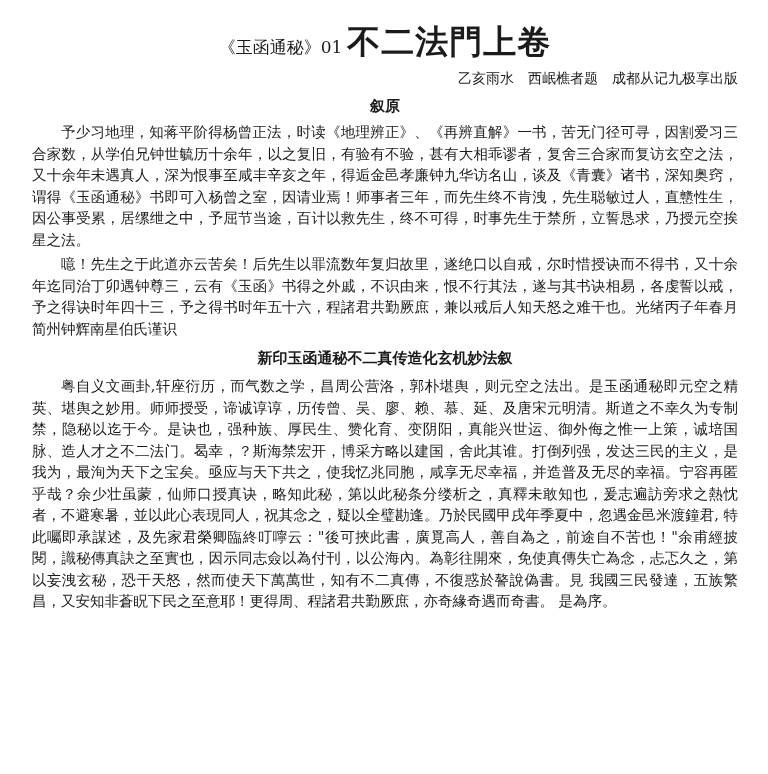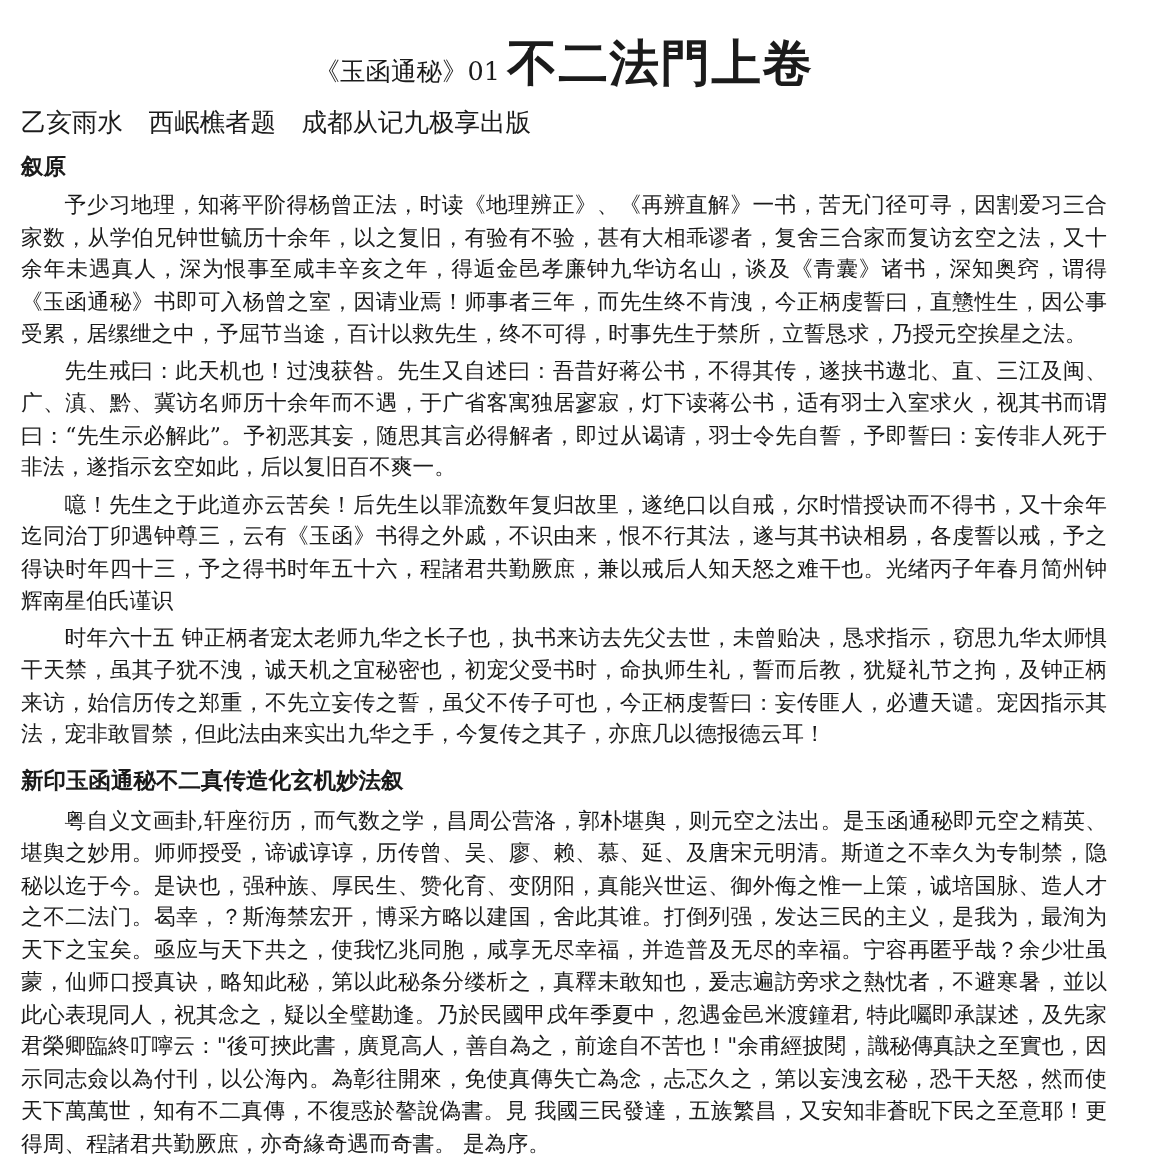--- a/index.html
+++ b/index.html
@@ -7,21 +7,21 @@
     padding: 0;
     background: #ffffff;
     width: 768px;
     height: 774px;
     overflow: hidden;
   }
   .page {
     box-sizing: border-box;
     width: 768px;
     height: 774px;
-    padding: 16px 30px 0 14px;
+    padding: 16px 30px 0 32px;
     font-family: "DejaVu Serif", "Liberation Serif", serif;
     color: #1b1b1b;
   }
   .title-line {
     text-align: center;
     margin-top: 4px;
     white-space: nowrap;
   }
   .title-prefix {
     font-size: 17px;
@@ -29,25 +29,26 @@
     vertical-align: baseline;
   }
   .title-main {
     font-size: 33px;
     font-weight: bold;
     letter-spacing: 1px;
     vertical-align: baseline;
     font-family: "Liberation Sans", "DejaVu Sans", sans-serif;
   }
   .subtitle {
-    text-align: left;
-    font-size: 17px;
+    text-align: right;
+    font-size: 14px;
     margin-top: 5px;
   }
   .section-heading {
+    text-align: center;
     font-size: 15px;
     font-weight: bold;
     font-family: "Liberation Sans", "DejaVu Sans", sans-serif;
     margin: 9px 0 6px 0;
   }
   .section-heading.second {
     margin-bottom: 8px;
   }
   .para {
     font-size: 14.5px;
@@ -65,22 +66,20 @@
 
   <div class="title-line">
     <span class="title-prefix">《玉函通秘》01</span>
     <span class="title-main">不二法門上卷</span>
   </div>
 
   <div class="subtitle">乙亥雨水　西岷樵者题　成都从记九极享出版</div>
 
   <div class="section-heading">叙原</div>
 
-  <p class="para">予少习地理，知蒋平阶得杨曾正法，时读《地理辨正》、《再辨直解》一书，苦无门径可寻，因割爱习三合家数，从学伯兄钟世毓历十余年，以之复旧，有验有不验，甚有大相乖谬者，复舍三合家而复访玄空之法，又十余年未遇真人，深为恨事至咸丰辛亥之年，得逅金邑孝廉钟九华访名山，谈及《青囊》诸书，深知奥窍，谓得《玉函通秘》书即可入杨曾之室，因请业焉！师事者三年，而先生终不肯洩，今正柄虔誓曰，直戆性生，因公事受累，居缧绁之中，予屈节当途，百计以救先生，终不可得，时事先生于禁所，立誓恳求，乃授元空挨星之法。</p>
-  <p class="para">先生戒曰：此天机也！过洩获咎。先生又自述曰：吾昔好蒋公书，不得其传，遂挟书遨北、直、三江及闽、广、滇、黔、冀访名师历十余年而不遇，于广省客寓独居寥寂，灯下读蒋公书，适有羽士入室求火，视其书而谓曰：“先生示必解此”。予初恶其妄，随思其言必得解者，即过从谒请，羽士令先自誓，予即誓曰：妄传非人死于非法，遂指示玄空如此，后以复旧百不爽一。</p>
+  <p class="para">予少习地理，知蒋平阶得杨曾正法，时读《地理辨正》、《再辨直解》一书，苦无门径可寻，因割爱习三合家数，从学伯兄钟世毓历十余年，以之复旧，有验有不验，甚有大相乖谬者，复舍三合家而复访玄空之法，又十余年未遇真人，深为恨事至咸丰辛亥之年，得逅金邑孝廉钟九华访名山，谈及《青囊》诸书，深知奥窍，谓得《玉函通秘》书即可入杨曾之室，因请业焉！师事者三年，而先生终不肯洩，先生聪敏过人，直戆性生，因公事受累，居缧绁之中，予屈节当途，百计以救先生，终不可得，时事先生于禁所，立誓恳求，乃授元空挨星之法。</p>
   <p class="para">噫！先生之于此道亦云苦矣！后先生以罪流数年复归故里，遂绝口以自戒，尔时惜授诀而不得书，又十余年迄同治丁卯遇钟尊三，云有《玉函》书得之外戚，不识由来，恨不行其法，遂与其书诀相易，各虔誓以戒，予之得诀时年四十三，予之得书时年五十六，程諸君共勤厥庶，兼以戒后人知天怒之难干也。光绪丙子年春月简州钟辉南星伯氏谨识</p>
-  <p class="para">时年六十五 钟正柄者宠太老师九华之长子也，执书来访去先父去世，未曾贻决，恳求指示，窃思九华太师惧干天禁，虽其子犹不洩，诚天机之宜秘密也，初宠父受书时，命执师生礼，誓而后教，犹疑礼节之拘，及钟正柄来访，始信历传之郑重，不先立妄传之誓，虽父不传子可也，今正柄虔誓曰：妄传匪人，必遭天谴。宠因指示其法，宠非敢冒禁，但此法由来实出九华之手，今复传之其子，亦庶几以德报德云耳！</p>
 
   <div class="section-heading second">新印玉函通秘不二真传造化玄机妙法叙</div>
 
   <p class="para">粤自义文画卦,轩座衍历，而气数之学，昌周公营洛，郭朴堪舆，则元空之法出。是玉函通秘即元空之精英、堪舆之妙用。师师授受，谛诚谆谆，历传曾、吴、廖、赖、慕、延、及唐宋元明清。斯道之不幸久为专制禁，隐秘以迄于今。是诀也，强种族、厚民生、赞化育、变阴阳，真能兴世运、御外侮之惟一上策，诚培国脉、造人才之不二法门。曷幸，？斯海禁宏开，博采方略以建国，舍此其谁。打倒列强，发达三民的主义，是我为，最洵为天下之宝矣。亟应与天下共之，使我忆兆同胞，咸享无尽幸福，并造普及无尽的幸福。宁容再匿乎哉？余少壮虽蒙，仙师口授真诀，略知此秘，第以此秘条分缕析之，真釋未敢知也，爰志遍訪旁求之熱忱者，不避寒暑，並以此心表現同人，祝其念之，疑以全璧勘逢。乃於民國甲戌年季夏中，忽遇金邑米渡鐘君, 特此囑即承謀述，及先家君榮卿臨終叮嚀云："後可挾此書，廣覓高人，善自為之，前途自不苦也！"余甫經披閱，識秘傳真訣之至實也，因示同志僉以為付刊，以公海內。為彰往開來，免使真傳失亡為念，忐忑久之，第以妄洩玄秘，恐干天怒，然而使天下萬萬世，知有不二真傳，不復惑於謷說偽書。見 我國三民發達，五族繁昌，又安知非蒼眖下民之至意耶！更得周、程諸君共勤厥庶，亦奇緣奇遇而奇書。 是為序。</p>
 
 </div>
 
 </body></html>

